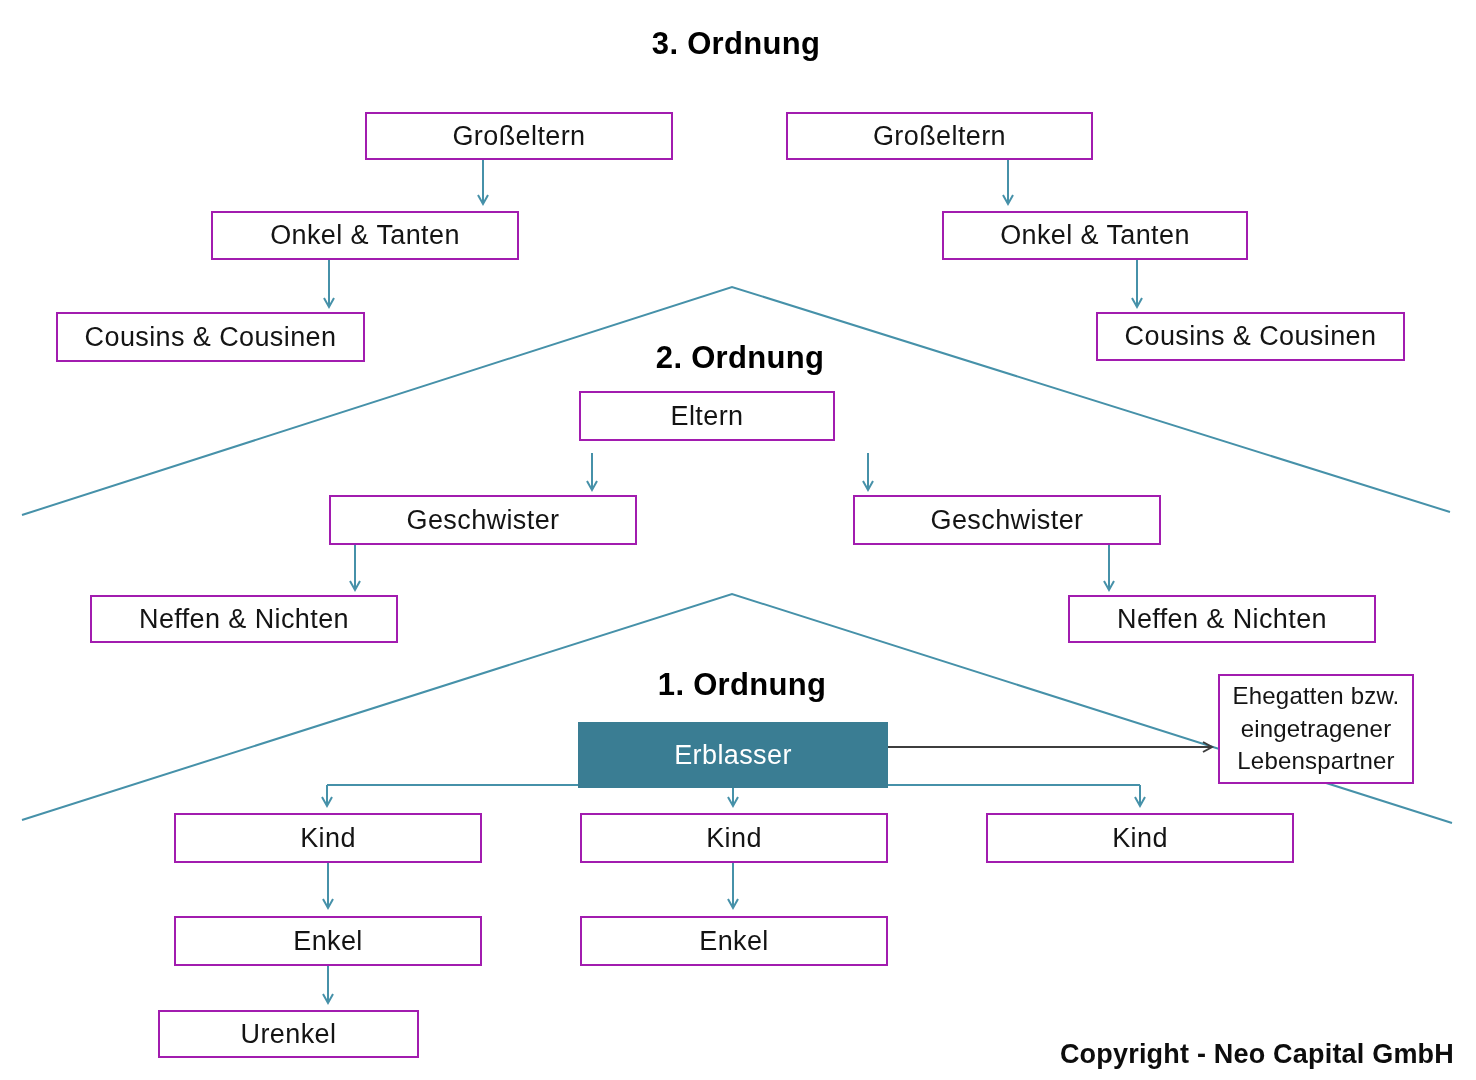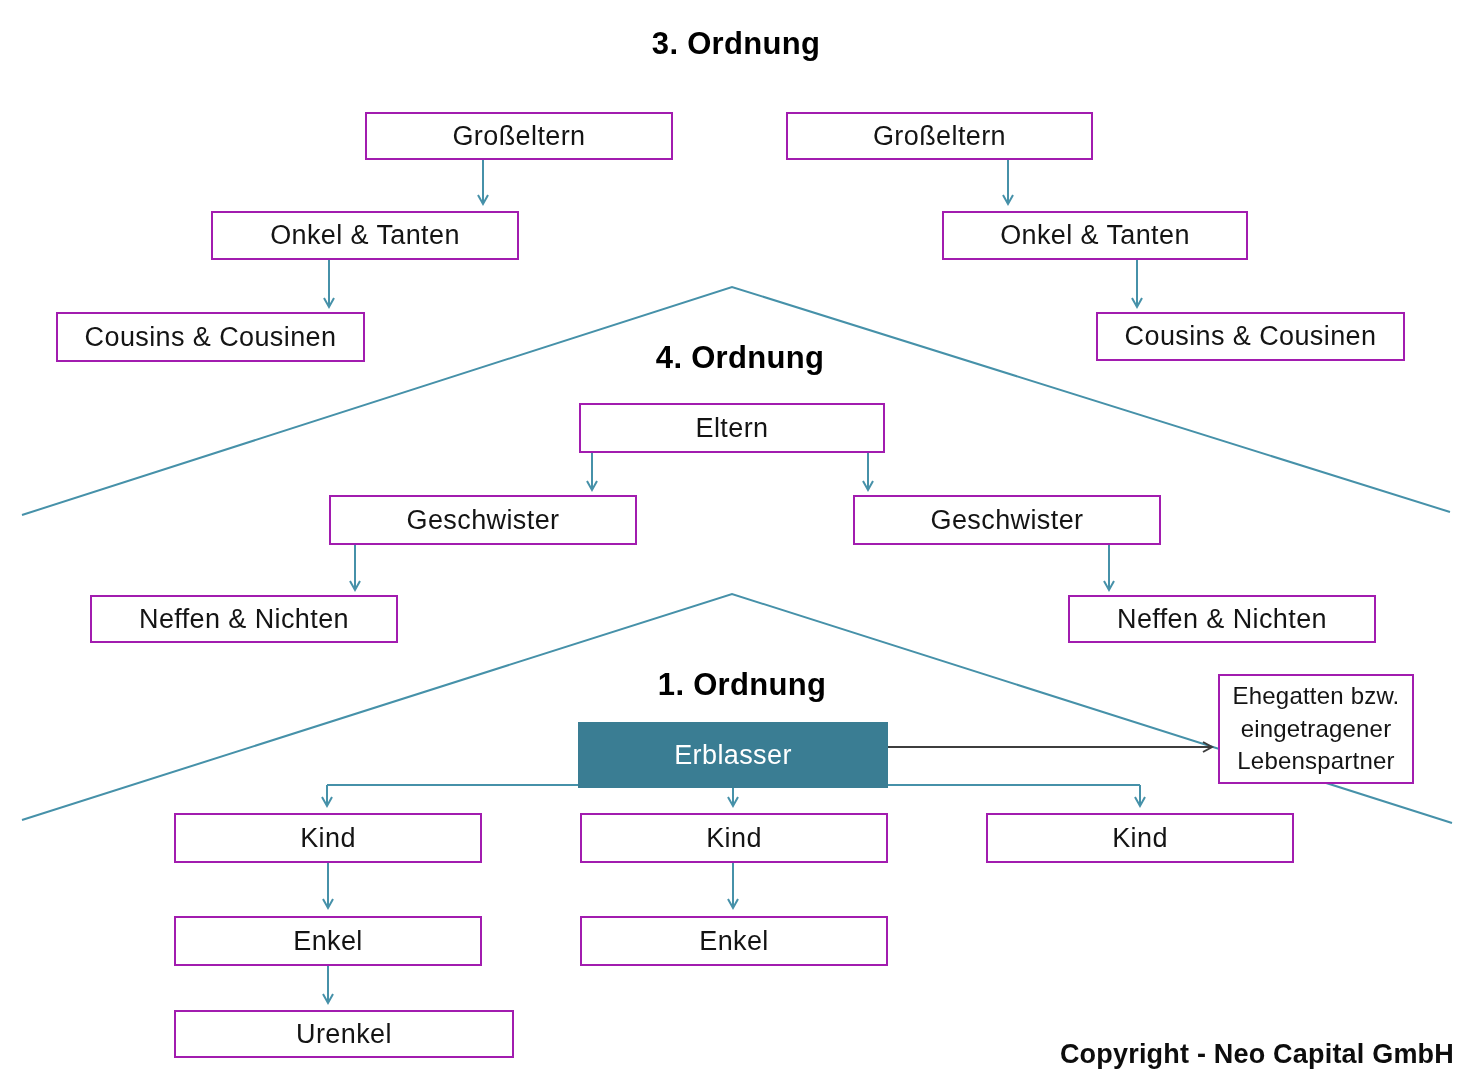--- a/index.html
+++ b/index.html
@@ -59,46 +59,46 @@
     <line x1="327" y1="785" x2="1140" y2="785" stroke="#4691a9" stroke-width="2"></line>
     <line x1="327" y1="785" x2="327" y2="806" stroke="#4691a9" stroke-width="2" marker-end="url(#ahTeal)"></line>
     <line x1="733" y1="772" x2="733" y2="806" stroke="#4691a9" stroke-width="2" marker-end="url(#ahTeal)"></line>
     <line x1="1140" y1="785" x2="1140" y2="806" stroke="#4691a9" stroke-width="2" marker-end="url(#ahTeal)"></line>
     <line x1="328" y1="863" x2="328" y2="908" stroke="#4691a9" stroke-width="2" marker-end="url(#ahTeal)"></line>
     <line x1="733" y1="863" x2="733" y2="908" stroke="#4691a9" stroke-width="2" marker-end="url(#ahTeal)"></line>
     <line x1="328" y1="966" x2="328" y2="1003" stroke="#4691a9" stroke-width="2" marker-end="url(#ahTeal)"></line>
   </svg>
 
   <div class="section-title" style="left:736px;top:26px">3. Ordnung</div>
-  <div class="section-title" style="left:740px;top:340px">4. Ordnung</div>
+  <div class="section-title" style="left:740px;top:340px">2. Ordnung</div>
   <div class="section-title" style="left:742px;top:667px">1. Ordnung</div>
 
   <div class="node" style="left:365px;top:112px;width:308px;height:48px">Großeltern</div>
   <div class="node" style="left:786px;top:112px;width:307px;height:48px">Großeltern</div>
   <div class="node" style="left:211px;top:211px;width:308px;height:49px">Onkel &amp; Tanten</div>
   <div class="node" style="left:942px;top:211px;width:306px;height:49px">Onkel &amp; Tanten</div>
   <div class="node" style="left:56px;top:312px;width:309px;height:50px">Cousins &amp; Cousinen</div>
   <div class="node" style="left:1096px;top:312px;width:309px;height:49px">Cousins &amp; Cousinen</div>
 
-  <div class="node" style="left:579px;top:403px;width:306px;height:50px">Eltern</div>
+  <div class="node" style="left:579px;top:391px;width:256px;height:50px">Eltern</div>
   <div class="node" style="left:329px;top:495px;width:308px;height:50px">Geschwister</div>
   <div class="node" style="left:853px;top:495px;width:308px;height:50px">Geschwister</div>
   <div class="node" style="left:90px;top:595px;width:308px;height:48px">Neffen &amp; Nichten</div>
   <div class="node" style="left:1068px;top:595px;width:308px;height:48px">Neffen &amp; Nichten</div>
 
   <div class="node filled" style="left:578px;top:722px;width:310px;height:66px">Erblasser</div>
 
   <div class="node spouse" style="left:1218px;top:674px;width:196px;height:110px">
     <div>Ehegatten bzw.</div>
     <div>eingetragener</div>
     <div>Lebenspartner</div>
   </div>
 
   <div class="node" style="left:174px;top:813px;width:308px;height:50px">Kind</div>
   <div class="node" style="left:580px;top:813px;width:308px;height:50px">Kind</div>
   <div class="node" style="left:986px;top:813px;width:308px;height:50px">Kind</div>
   <div class="node" style="left:174px;top:916px;width:308px;height:50px">Enkel</div>
   <div class="node" style="left:580px;top:916px;width:308px;height:50px">Enkel</div>
-  <div class="node" style="left:174px;top:1010px;width:340px;height:48px">Urenkel</div>
+  <div class="node" style="left:158px;top:1010px;width:261px;height:48px">Urenkel</div>
 
   <div class="copyright">Copyright - Neo Capital GmbH</div>
 
 </div>
 
 </body></html>

